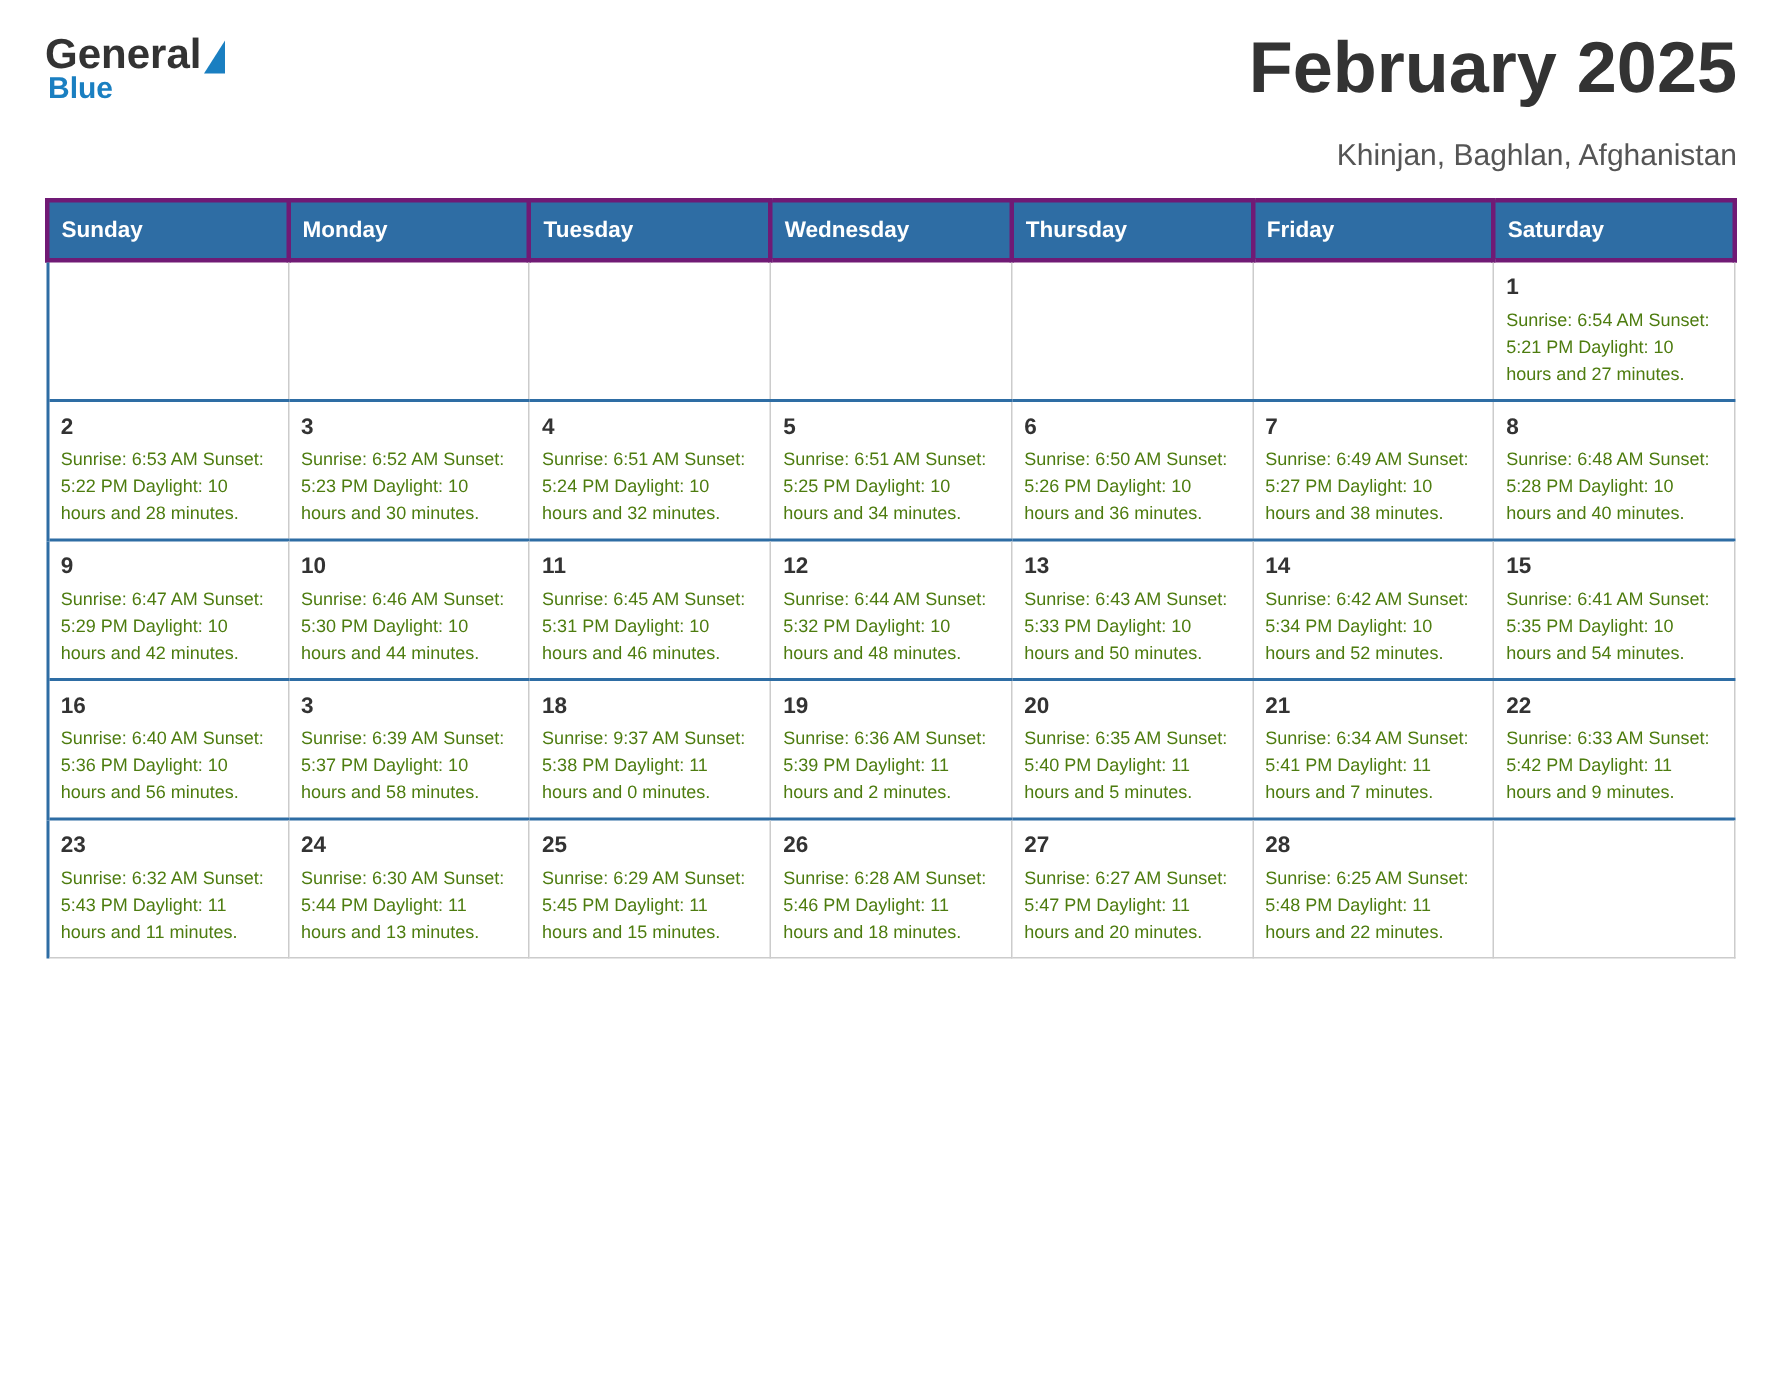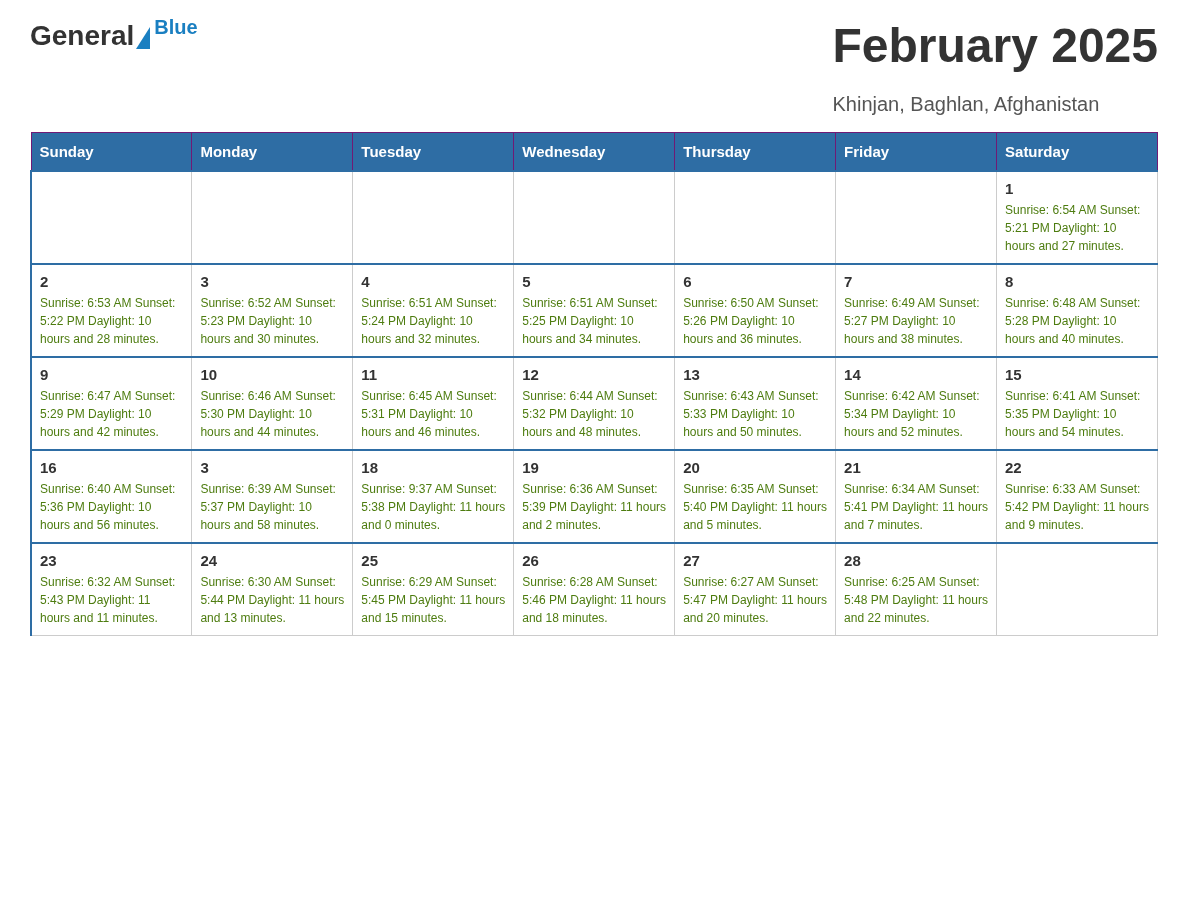--- a/index.html
+++ b/index.html
@@ -12,21 +12,21 @@
       padding: 20px 30px;
     }
     .header {
       display: flex;
       justify-content: space-between;
       align-items: flex-start;
       margin-bottom: 16px;
     }
     .logo {
       display: flex;
-      flex-direction: row;
+      flex-direction: column;
       align-items: flex-start;
     }
     .logo-text {
       display: flex;
       align-items: center;
       font-size: 28px;
       font-weight: bold;
       color: #333;
     }
     .logo-text .general { color: #333; }
@@ -41,21 +41,21 @@
       top: 2px;
     }
     .logo-blue {
       color: #1a7fc1;
       font-size: 20px;
       font-weight: bold;
       margin-top: -4px;
       padding-left: 2px;
     }
     .title-section {
-      text-align: left;
+      text-align: right;
     }
     .calendar-title {
       font-size: 48px;
       font-weight: bold;
       color: #333;
       line-height: 1.1;
     }
     .calendar-subtitle {
       font-size: 20px;
       color: #555;
@@ -66,21 +66,21 @@
       border-collapse: collapse;
       border: 1px solid #ccc;
     }
     .calendar-table th {
       background-color: #2e6da4;
       color: #fff;
       font-size: 15px;
       font-weight: bold;
       padding: 10px 8px;
       text-align: left;
-      border: 1px solid #701a75;
+      border: 3px solid #701a75;
     }
     .calendar-table td {
       vertical-align: top;
       padding: 8px;
       border: 1px solid #ccc;
       width: 14.28%;
       min-height: 110px;
       font-size: 12.5px;
       color: #333;
       background: #fff;

